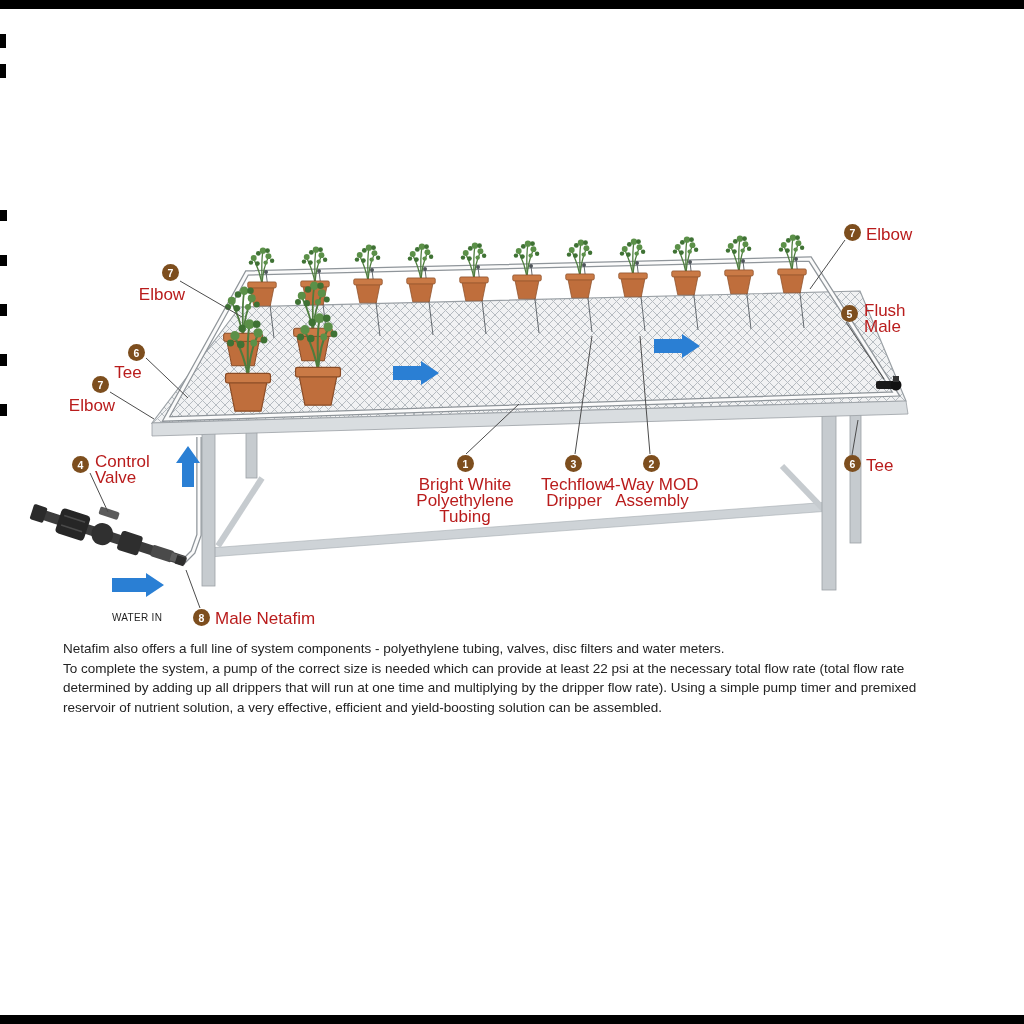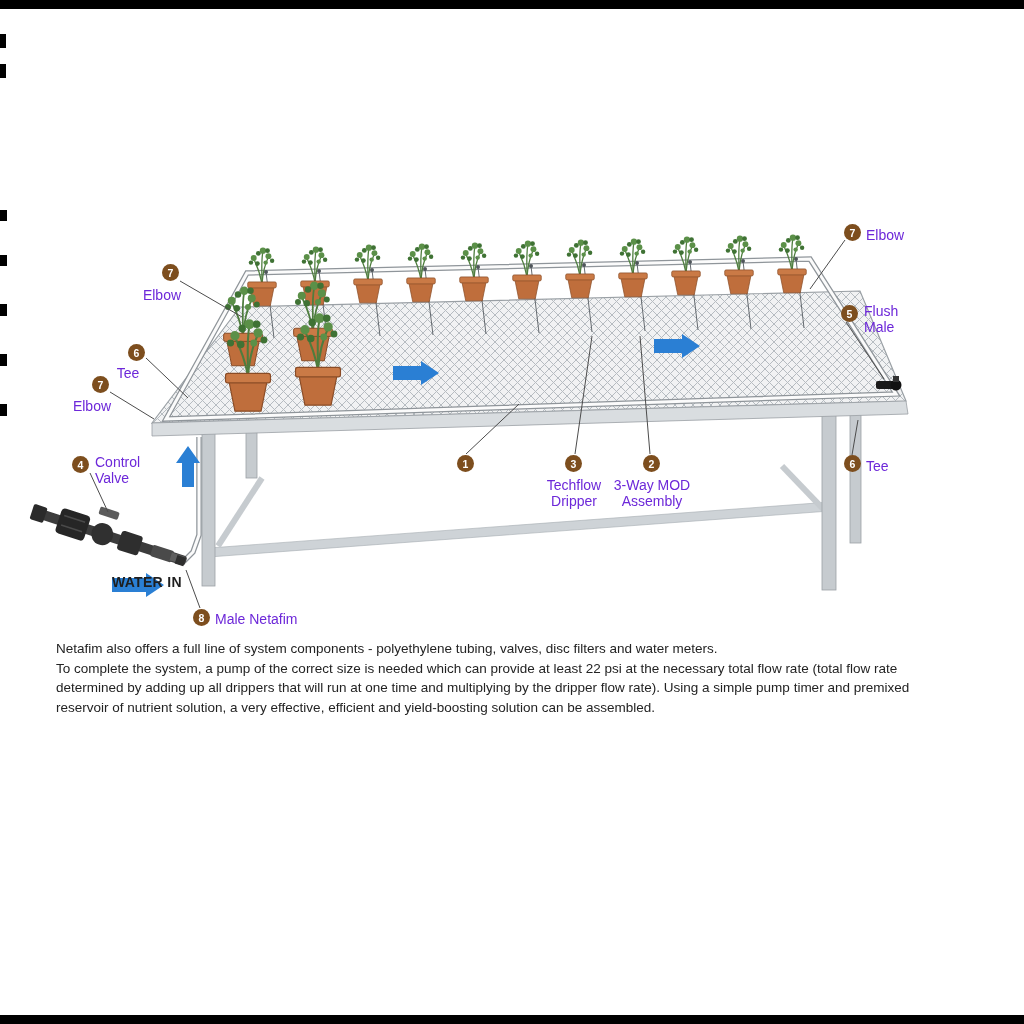--- a/index.html
+++ b/index.html
@@ -13,24 +13,24 @@
   .stem{stroke:#4e7d3e;stroke-width:1.4;fill:none}
   .leafA{fill:#5b9048}
   .leafB{fill:#3f7234}
   .potBody{fill:#bf6e3c;stroke:#8a4c26;stroke-width:0.8}
   .potRim{fill:#ca7a46;stroke:#8a4c26;stroke-width:0.8}
   .legFill{fill:#c6cbcf;stroke:#9ba1a6;stroke-width:0.8}
   .calloutLine{stroke:#4c4c4c;stroke-width:1;fill:none}
   .arrowBlue{fill:#2a7fd4}
   .badge{position:absolute;width:17px;height:17px;border-radius:50%;background:#7d4e1e;color:#fff;
          font-size:10.5px;font-weight:bold;display:flex;align-items:center;justify-content:center}
-  .clabel{position:absolute;font-size:14px;line-height:16px;color:#6d28d9}
+  .clabel{position:absolute;font-size:17px;line-height:16px;color:#b91c1c}
   .center{text-align:center}
-  .water-in{position:absolute;left:112px;top:574px;font-size:14px;font-weight:700;color:#1e1e1e;letter-spacing:.3px}
-  .footer{position:absolute;left:56px;top:639px;width:904px;font-size:13.5px;line-height:19.5px;color:#232323}
+  .water-in{position:absolute;left:112px;top:612px;font-size:10px;font-weight:400;color:#1e1e1e;letter-spacing:.3px}
+  .footer{position:absolute;left:63px;top:639px;width:904px;font-size:13.5px;line-height:19.5px;color:#232323}
   .footer p{margin:0}
 </style>
 </head>
 <body>
 
 <div class="page">
 
   <div class="bar top"></div>
   <div class="bar bottom"></div>
 
@@ -201,26 +201,27 @@
   <div class="badge" style="left:844px;top:455px">6</div>
   <div class="clabel" style="left:866px;top:458px">Tee</div>
 
   <div class="badge" style="left:72px;top:456px">4</div>
   <div class="clabel" style="left:95px;top:454px;width:54px">Control Valve</div>
 
   <div class="badge" style="left:193px;top:609px">8</div>
   <div class="clabel" style="left:215px;top:611px">Male Netafim</div>
 
   <div class="badge" style="left:457px;top:455px">1</div>
+  <div class="clabel center" style="left:415px;top:477px;width:100px">Bright White Polyethylene Tubing</div>
 
   <div class="badge" style="left:565px;top:455px">3</div>
   <div class="clabel center" style="left:535px;top:477px;width:78px">Techflow Dripper</div>
 
   <div class="badge" style="left:643px;top:455px">2</div>
-  <div class="clabel center" style="left:605px;top:477px;width:94px">3-Way MOD Assembly</div>
+  <div class="clabel center" style="left:605px;top:477px;width:94px">4-Way MOD Assembly</div>
 
   <div class="water-in">WATER IN</div>
 
   <div class="footer">
     <p>Netafim also offers a full line of system components - polyethylene tubing, valves, disc filters and water meters.</p>
     <p>To complete the system, a pump of the correct size is needed which can provide at least 22 psi at the necessary total flow rate (total flow rate determined by adding up all drippers that will run at one time and multiplying by the dripper flow rate). Using a simple pump timer and premixed reservoir of nutrient solution, a very effective, efficient and yield-boosting solution can be assembled.</p>
   </div>
 
 </div>
 

